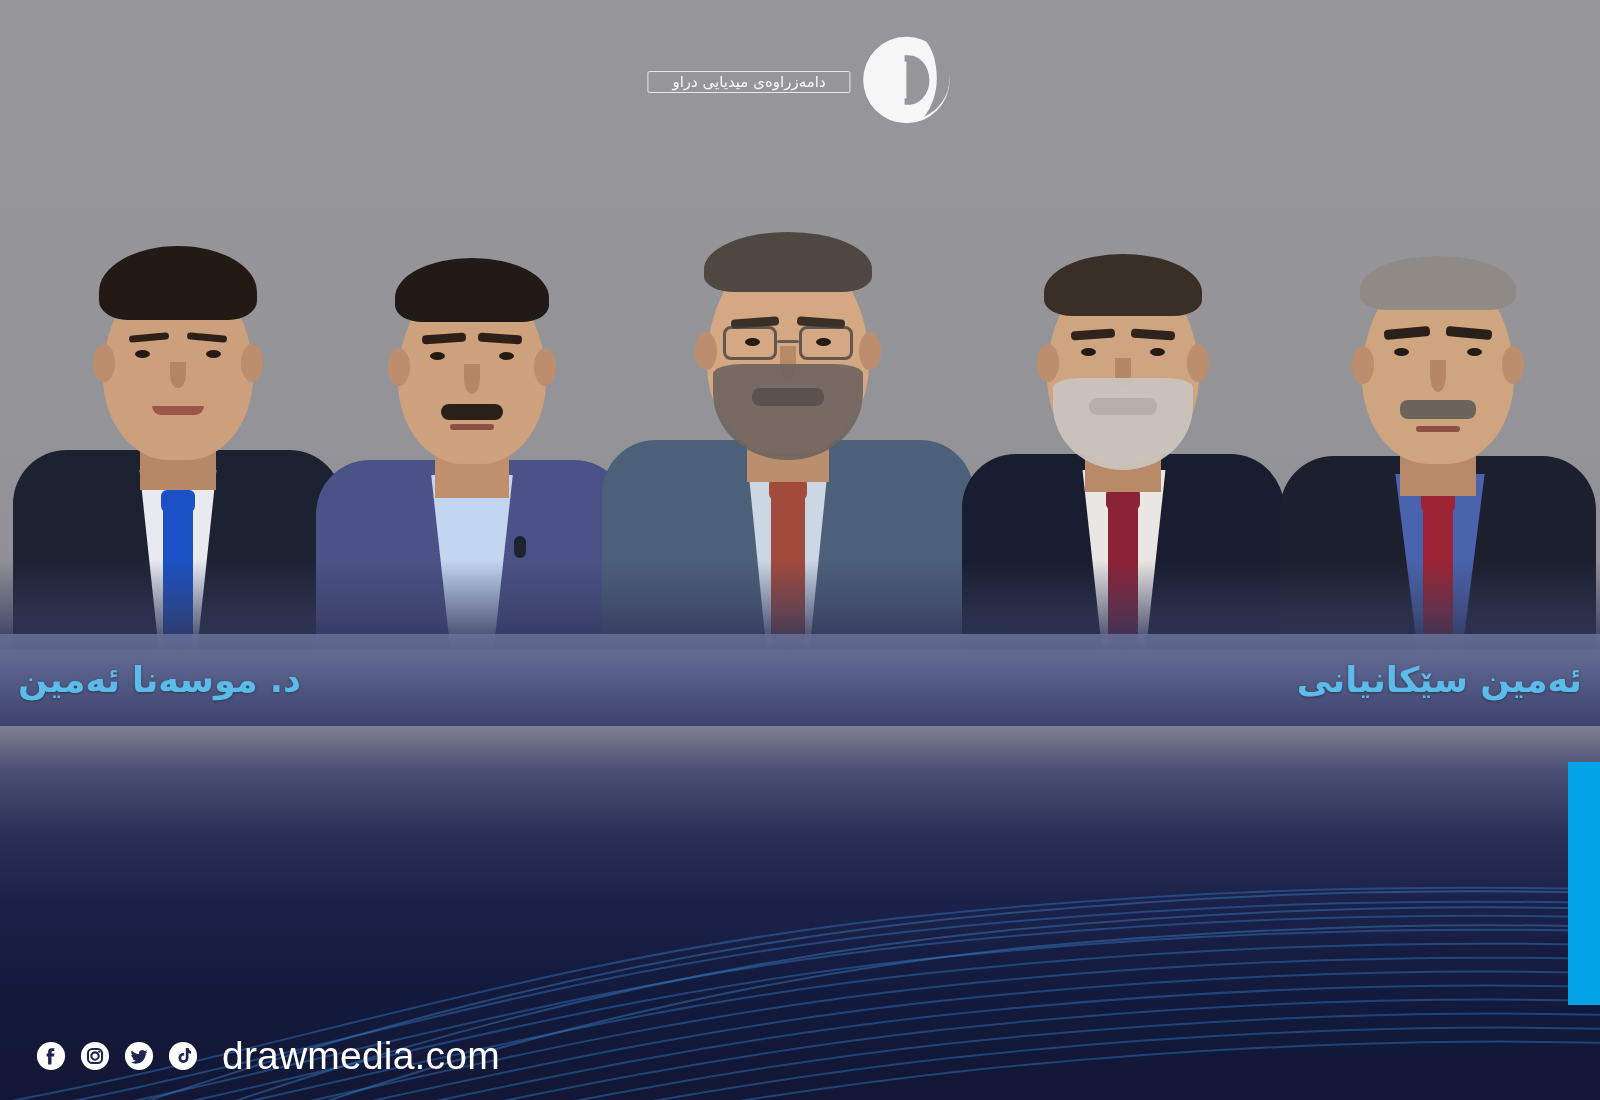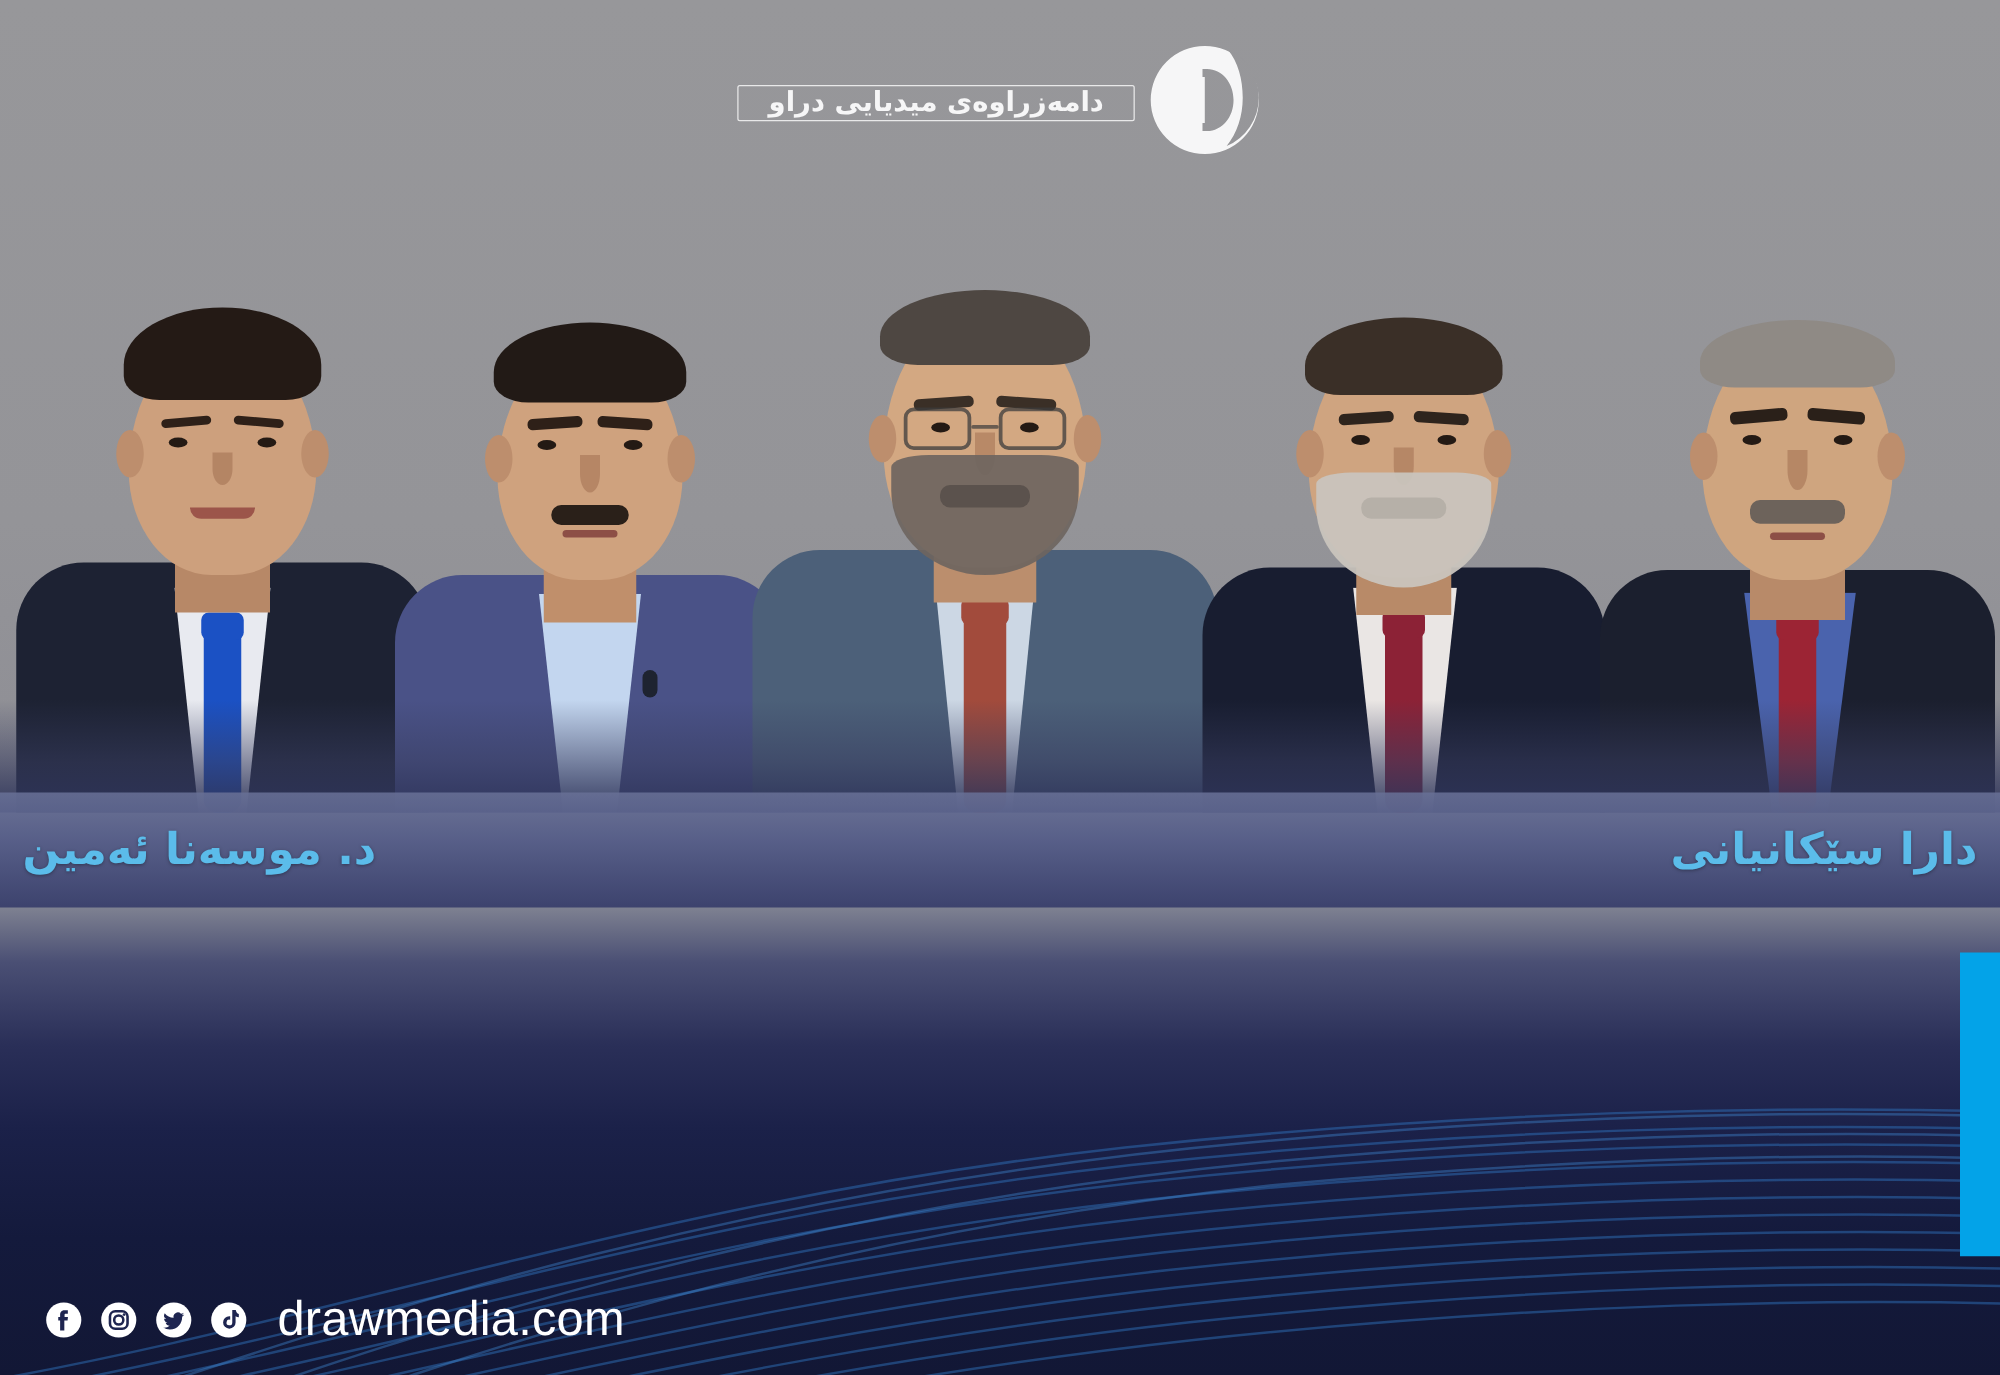--- a/index.html
+++ b/index.html
@@ -99,24 +99,23 @@
     position:absolute;left:50%;top:34px;transform:translateX(-50%);
     display:flex;align-items:center;gap:10px;z-index:6;opacity:.92;
   }
   .logo-mark{width:92px;height:92px;}
   .logo-right{display:flex;flex-direction:column;align-items:flex-end;}
   .logo-word{
     color:#ffffff;font-size:62px;font-weight:800;letter-spacing:2px;line-height:.95;
     font-family:"Liberation Sans",sans-serif;
   }
   .logo-sub{
-    color:#ffffff;font-size:22px;direction:rtl;margin-top:4px;
+    color:#ffffff;font-size:15px;direction:rtl;margin-top:4px;
     border:1.5px solid rgba(255,255,255,.85);padding:1px 24px;border-radius:2px;
     font-family:"DejaVu Sans",sans-serif;
-    font-weight:bold;
   }
 </style>
 </head>
 <body>
 
 <div class="card">
 
   <div class="logo">
     <div class="logo-right">
       <span class="logo-sub">دامەزراوەی میدیایی دراو</span>
@@ -247,21 +246,21 @@
         <div class="mustache" style="top:132px;width:76px;height:19px;background:#6d635b;"></div>
         <div class="mouth" style="top:158px;width:44px;"></div>
       </div>
       <div class="hair" style="bottom:340px;width:156px;height:54px;background:#8f8a85;"></div>
     </div>
 
     <div class="photo-fade"></div>
   </div>
 
   <div class="names-band">
-    <span class="name">دارا سێکانیانی</span>
+    <span class="name">ئەمین سێکانیانی</span>
     <span class="name">د. موسەنا ئەمین</span>
   </div>
 
   <svg class="waves" viewBox="0 0 1600 290" preserveAspectRatio="none">
     <g fill="none" stroke="#2e6db5" stroke-width="2" opacity="0.55">
       <path d="M-40 300 C 260 250 520 150 900 108 C 1180 78 1420 74 1640 80"></path>
       <path d="M-40 312 C 265 262 525 164 905 122 C 1185 92 1425 88 1640 94"></path>
       <path d="M-40 324 C 270 274 530 178 910 136 C 1190 106 1430 102 1640 108"></path>
       <path d="M-40 336 C 275 286 535 192 915 150 C 1195 120 1435 116 1640 122"></path>
       <path d="M-40 348 C 280 298 540 206 920 164 C 1200 134 1440 130 1640 136"></path>

